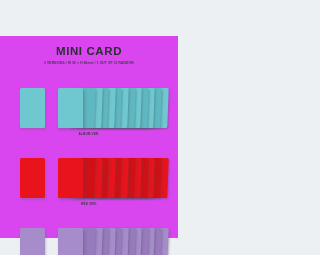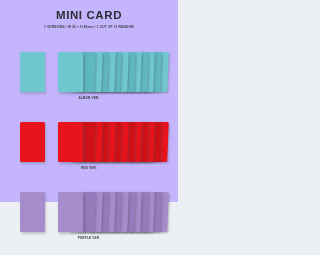--- a/index.html
+++ b/index.html
@@ -11,21 +11,22 @@
     height: 255px;
     background: #edf0f2;
     font-family: "Liberation Sans", sans-serif;
     overflow: hidden;
     position: relative;
   }
   .sheet {
     width: 178px;
     height: 202px;
     position: relative;
-    background: #c4b5fd;
+    background: #d946ef;
+    margin-top: 36px;
   }
   .header {
     padding-top: 9px;
     text-align: center;
   }
   .title {
     font-size: 11.5px;
     font-weight: bold;
     letter-spacing: 0.6px;
     color: #2b2f33;

